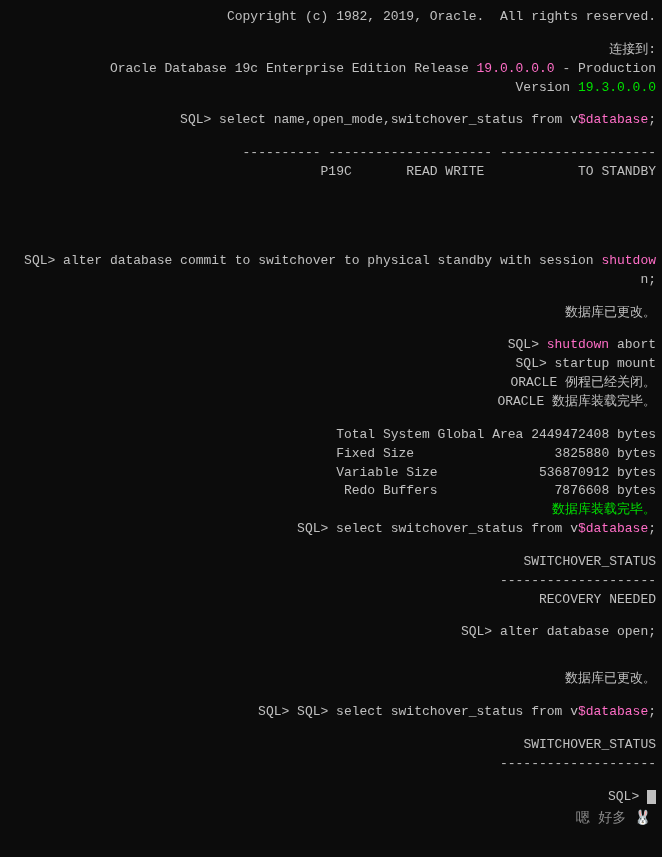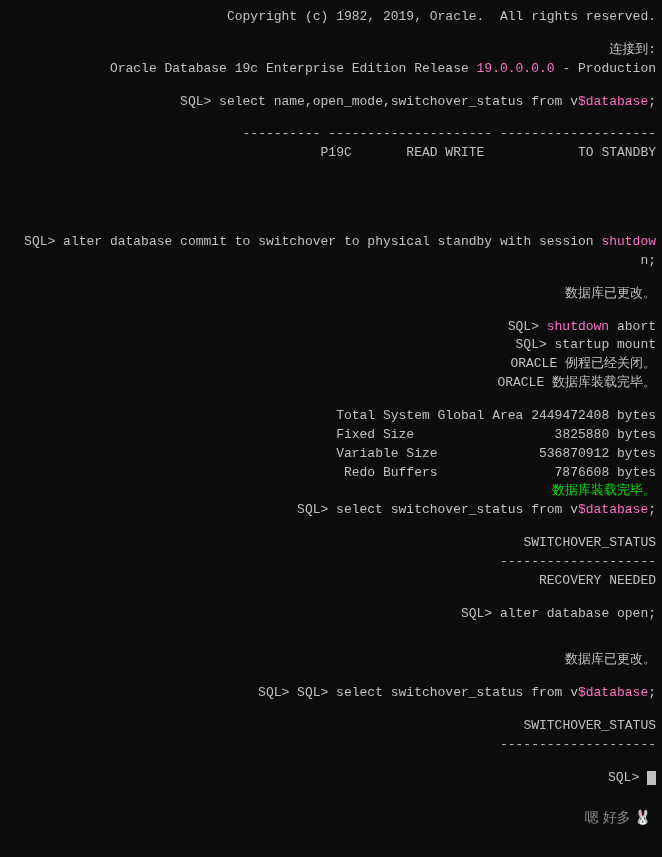--- a/index.html
+++ b/index.html
@@ -43,31 +43,32 @@
       height: 14px;
       background-color: #c0c0c0;
       vertical-align: text-bottom;
     }
     .watermark {
       position: fixed;
       bottom: 30px;
       right: 10px;
       color: #888;
       font-size: 14px;
-      font-family: Liberation Sans, sans-serif;
+      font-family: Liberation Mono, monospace;
     }
   </style>
 </head>
 <body>
 
 <div class="terminal">
   <div class="line">Copyright (c) 1982, 2019, Oracle.  All rights reserved.</div>
   <span class="blank"></span>
   <div class="line">连接到:</div>
   <div class="line">Oracle Database 19c Enterprise Edition Release <span class="highlight-pink">19.0.0.0.0</span> - Production</div>
+  <div class="line">Version <span class="highlight-green">19.3.0.0.0</span></div>
   <span class="blank"></span>
   <div class="line">SQL&gt; select name,open_mode,switchover_status from v<span class="highlight-pink">$database</span>;</div>
   <span class="blank"></span>
   <div class="line">---------- --------------------- --------------------</div>
   <div class="line">P19C       READ WRITE            TO STANDBY</div>
   <div class="line"></div>
   <span class="blank"></span>
   <div class="line"></div>
   <span class="blank"></span>
   <div class="line"></div>

